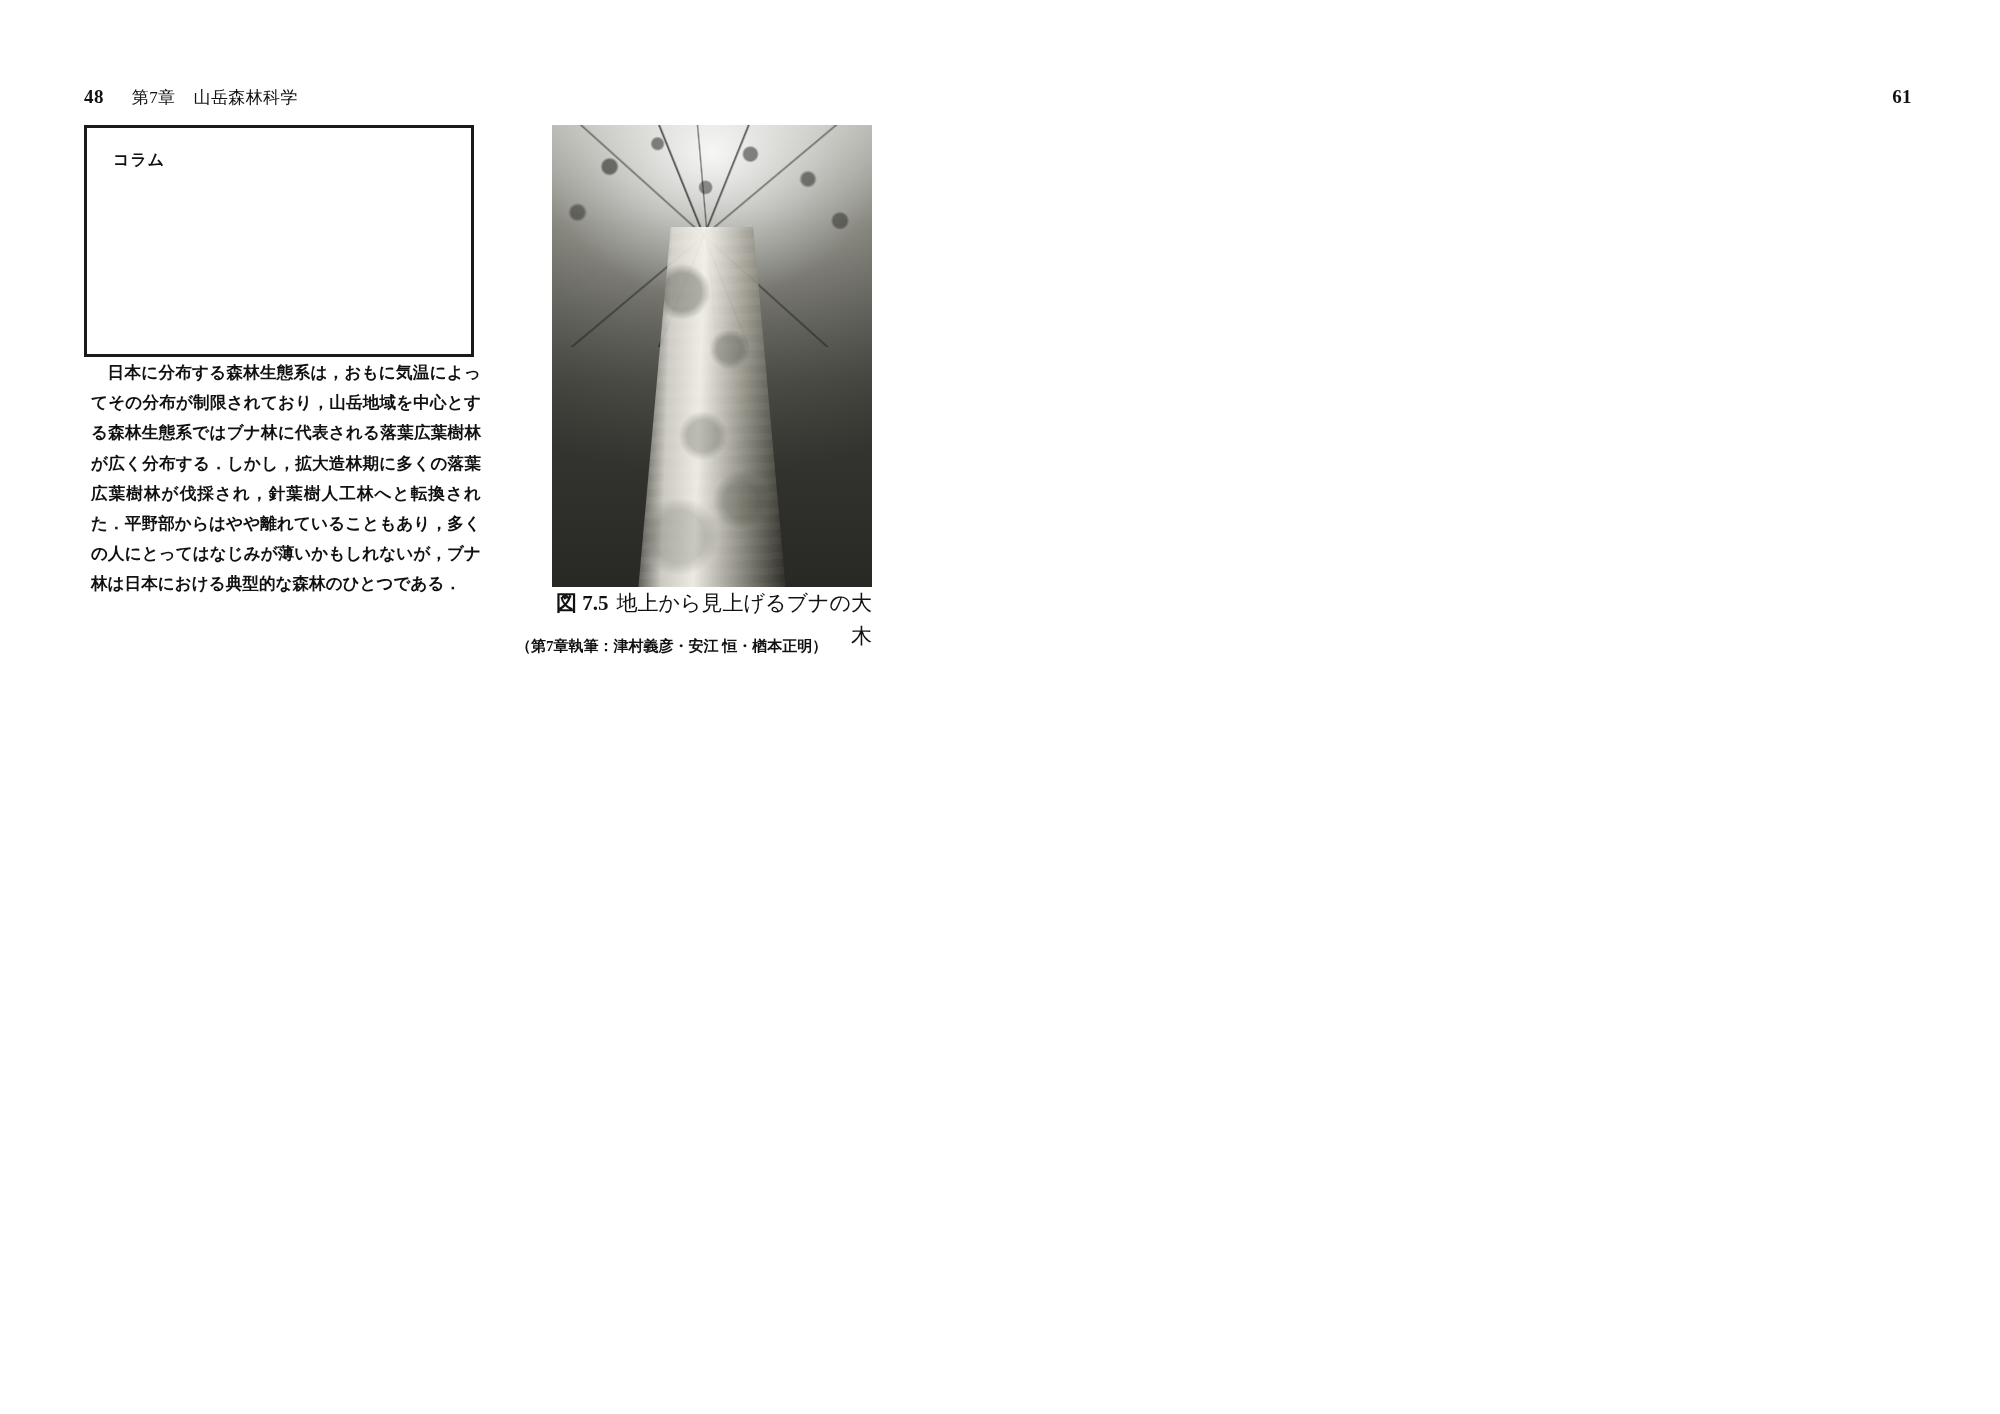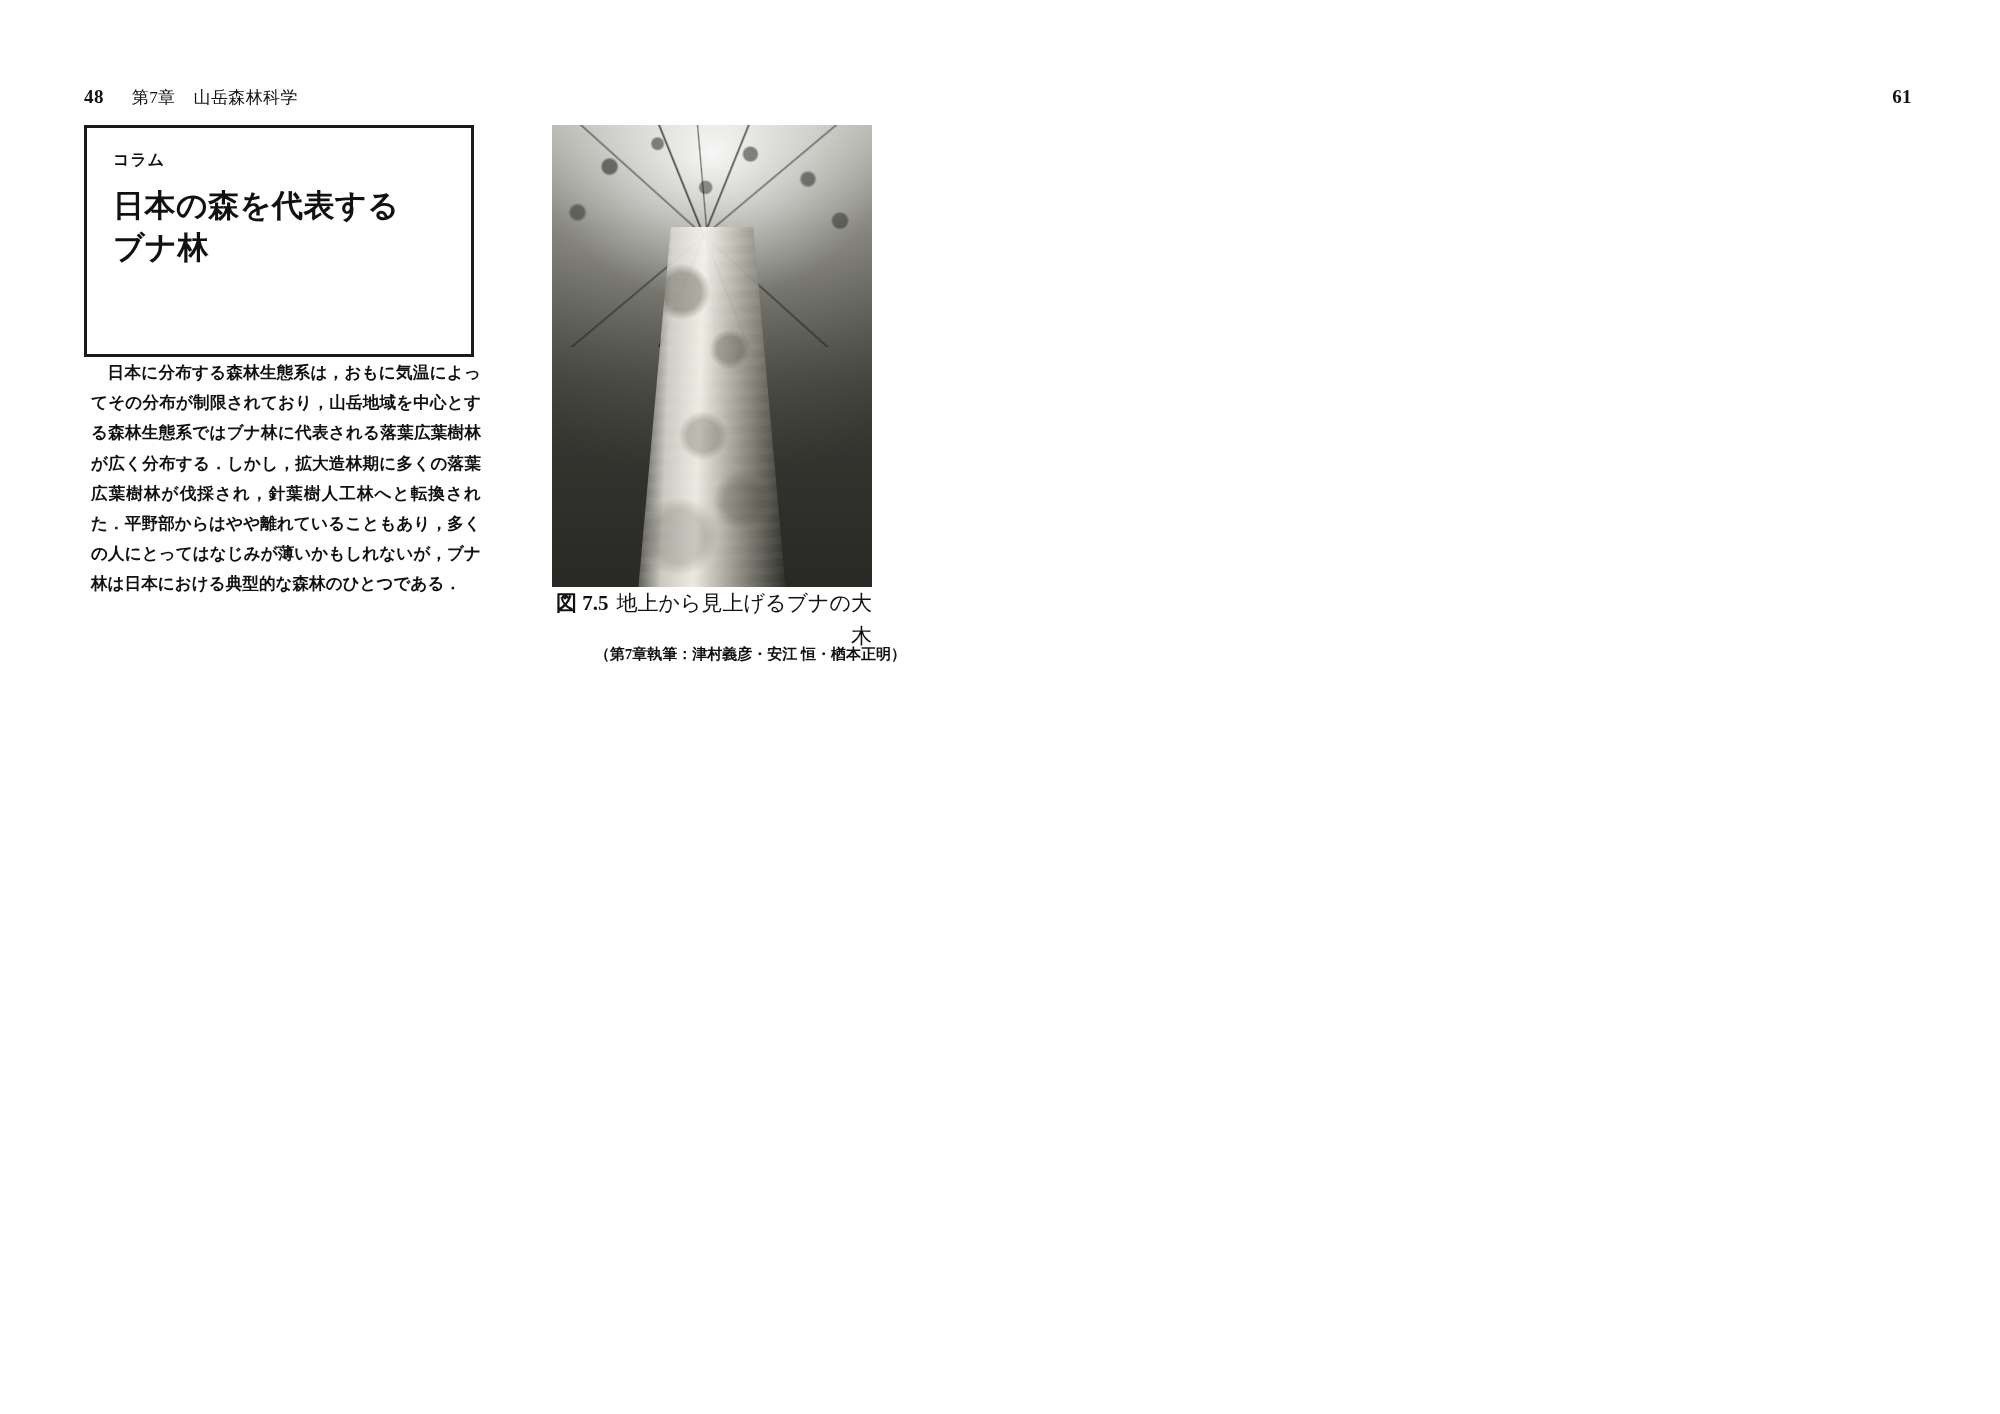--- a/index.html
+++ b/index.html
@@ -102,23 +102,23 @@
   #L-figimg { height: 462px; }
 
   .figcap {
     font-size: 21px;
     text-align: right;
     line-height: 1.55;
   }
   .figcap .lbl { font-weight: bold; margin-right: 8px; }
 
   .credit {
-    margin-top: 29px;
+    margin-top: 21px;
     font-size: 15px;
-    text-align: right;
+    text-align: left;
     font-weight: bold;
   }
 
   
   
   .tree-photo {
     background:
       radial-gradient(ellipse 120% 70% at 50% 6%, rgba(250,250,250,0.95) 0%, rgba(120,120,115,0.25) 45%, rgba(35,35,32,0.55) 100%),
       linear-gradient(180deg, #cfcfc8 0%, #8e8e86 22%, #55554e 55%, #2e2e29 100%);
   }
@@ -174,24 +174,20 @@
 <div class="spread">
 
   <div class="page page-left">
 
     <div class="runhead runhead-left">
       <span class="folio">48</span><span class="chap">第7章</span><span>山岳森林科学</span>
     </div>
 
     <div class="headbox" id="L-headbox">
       <div class="kicker">コラム</div>
-      <div class="htitle" id="L-headtitle">
-          <div>日本の森を代表する</div>
-          <div>ブナ林</div>
-        </div>
     </div>
 
     <div class="col" id="L-col1">
         <p>日本に分布する森林生態系は，おもに気温によってその分布が制限されており，山岳地域を中心とする森林生態系ではブナ林に代表される落葉広葉樹林が広く分布する．しかし，拡大造林期に多くの落葉広葉樹林が伐採され，針葉樹人工林へと転換された．平野部からはやや離れていることもあり，多くの人にとってはなじみが薄いかもしれないが，ブナ林は日本における典型的な森林のひとつである．</p>
       </div>
     <div class="col" id="L-col2">
         <div class="credit">（第7章執筆：津村義彦・安江 恒・楢本正明）</div>
       </div>
 
     <div class="figure" id="L-fig">

